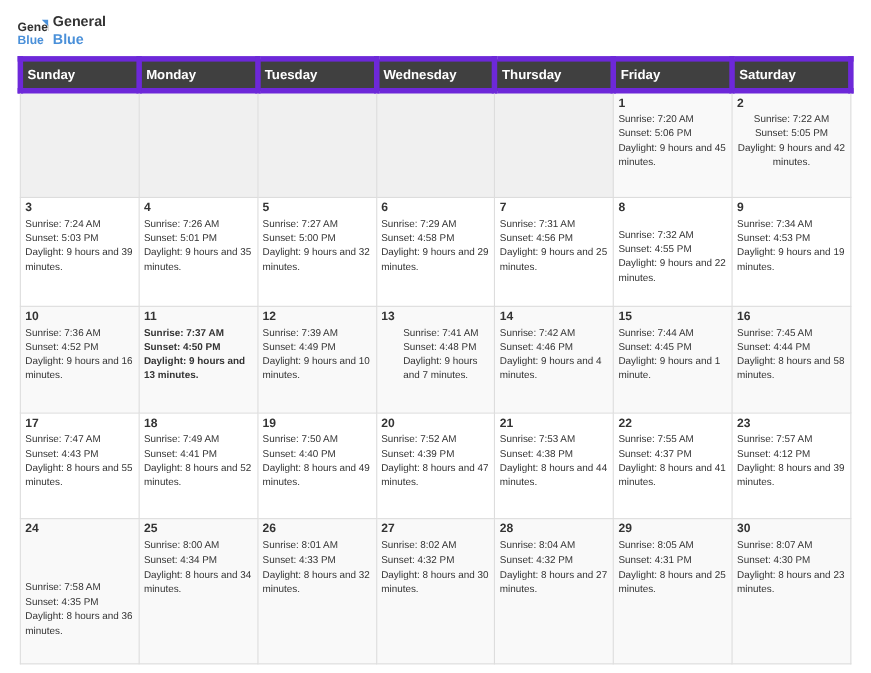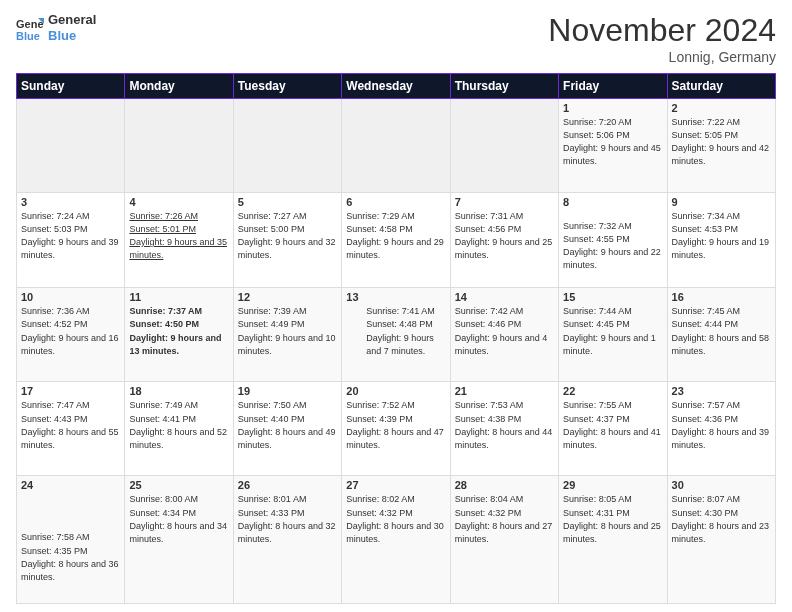--- a/index.html
+++ b/index.html
@@ -44,27 +44,27 @@
       font-size: 14px;
       color: #555;
     }
     .calendar-table {
       width: 100%;
       border-collapse: collapse;
       flex: 1;
       table-layout: fixed;
     }
     .calendar-table th {
-      background: #0f172a;
+      background: #404040;
       color: #fff;
       font-size: 12px;
       font-weight: bold;
       padding: 5px 4px;
       text-align: left;
-      border: 1px solid #6d28d9;
+      border: 5px solid #6d28d9;
     }
     .calendar-table td {
       vertical-align: top;
       border: 1px solid #ddd;
       padding: 3px 4px;
       font-size: 9.5px;
       color: #333;
       background: #fff;
       height: 82px;
     }
@@ -98,24 +98,20 @@
       <svg class="logo-icon" viewBox="0 0 28 28">
         <text x="0" y="14" font-size="11" font-weight="bold" fill="#333">General</text>
         <text x="0" y="26" font-size="11" font-weight="bold" fill="#4a90d9">Blue</text>
         <polygon points="22,4 28,4 28,10" fill="#4a90d9"></polygon>
       </svg>
       <div>
         <div style="font-size:13px;font-weight:bold;color:#333;line-height:1.2;">General</div>
         <div style="font-size:13px;font-weight:bold;color:#4a90d9;line-height:1.2;">Blue</div>
       </div>
     </div>
-    <div class="title-block">
-      <div class="month-title">November 2024</div>
-      <div class="subtitle">Lonnig, Germany</div>
-    </div>
   </div>
 
   <table class="calendar-table">
     <thead>
       <tr>
 
       <th>Sunday</th>
           <th>Monday</th>
           <th>Tuesday</th>
           <th>Wednesday</th>
@@ -133,35 +129,35 @@
           <td class="empty"></td>
           <td class="empty"></td>
           <td>
             <span class="day-number">1</span>
             <div class="day-info" style="white-space: pre-line;">Sunrise: 7:20 AM
 Sunset: 5:06 PM
 Daylight: 9 hours and 45 minutes.</div>
           </td>
           <td>
             <span class="day-number">2</span>
-            <div class="day-info" style="white-space: pre-line;">Sunrise: 7:22 AM
+            <div class="day-info" style="white-space: pre-line; text-align: center;">Sunrise: 7:22 AM
 Sunset: 5:05 PM
 Daylight: 9 hours and 42 minutes.</div>
           </td>
         </tr>
         <tr>
           <td>
             <span class="day-number">3</span>
             <div class="day-info" style="white-space: pre-line;">Sunrise: 7:24 AM
 Sunset: 5:03 PM
 Daylight: 9 hours and 39 minutes.</div>
           </td>
           <td>
             <span class="day-number">4</span>
-            <div class="day-info" style="white-space: pre-line; text-decoration: underline;">Sunrise: 7:26 AM
+            <div class="day-info" style="white-space: pre-line;">Sunrise: 7:26 AM
 Sunset: 5:01 PM
 Daylight: 9 hours and 35 minutes.</div>
           </td>
           <td>
             <span class="day-number">5</span>
             <div class="day-info" style="white-space: pre-line;">Sunrise: 7:27 AM
 Sunset: 5:00 PM
 Daylight: 9 hours and 32 minutes.</div>
           </td>
           <td>
@@ -266,21 +262,21 @@
           </td>
           <td>
             <span class="day-number">22</span>
             <div class="day-info" style="white-space: pre-line;">Sunrise: 7:55 AM
 Sunset: 4:37 PM
 Daylight: 8 hours and 41 minutes.</div>
           </td>
           <td>
             <span class="day-number">23</span>
             <div class="day-info" style="white-space: pre-line;">Sunrise: 7:57 AM
-Sunset: 4:36 PM
+Sunset: 4:12 PM
 Daylight: 8 hours and 39 minutes.</div>
           </td>
         </tr>
         <tr>
           <td>
             <span class="day-number">24</span>
             <div class="day-info" style="white-space: pre-line; margin-top: 40px;">Sunrise: 7:58 AM
 Sunset: 4:35 PM
 Daylight: 8 hours and 36 minutes.</div>
           </td>

